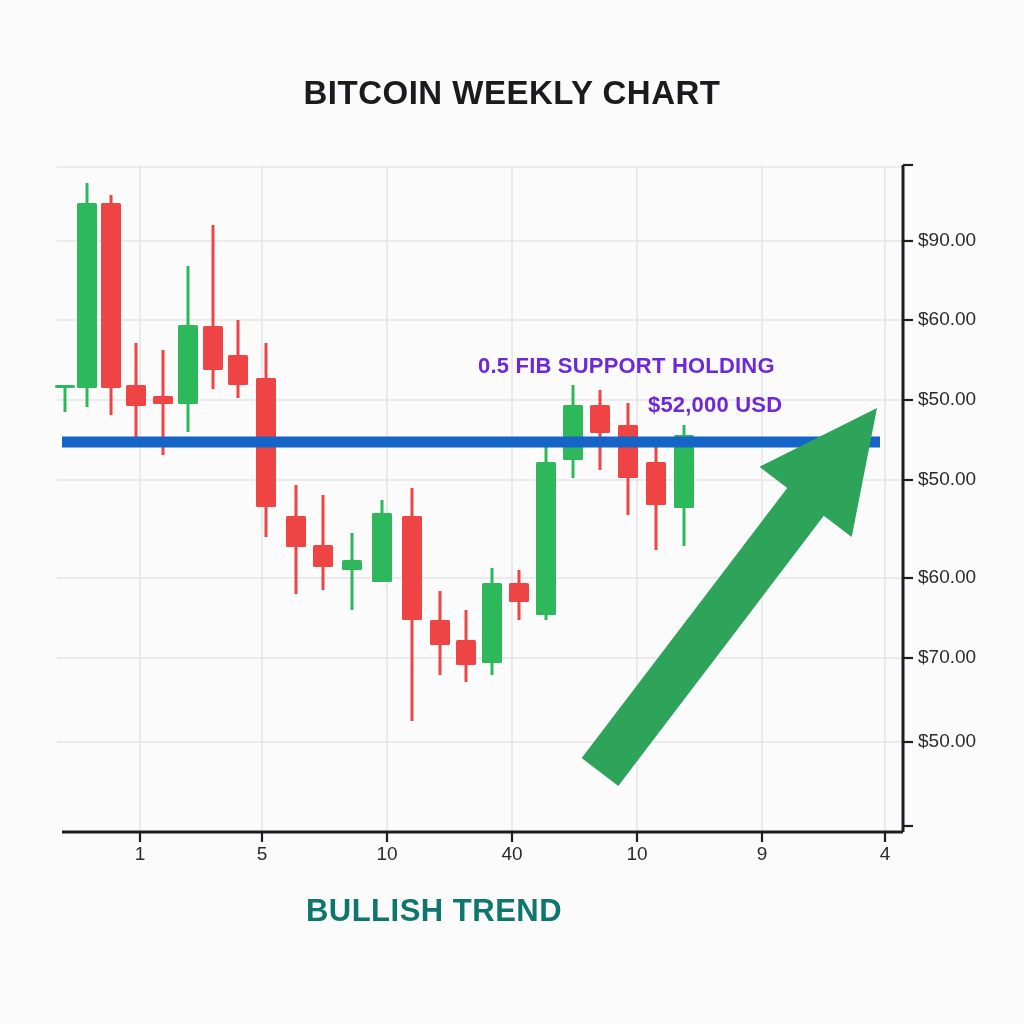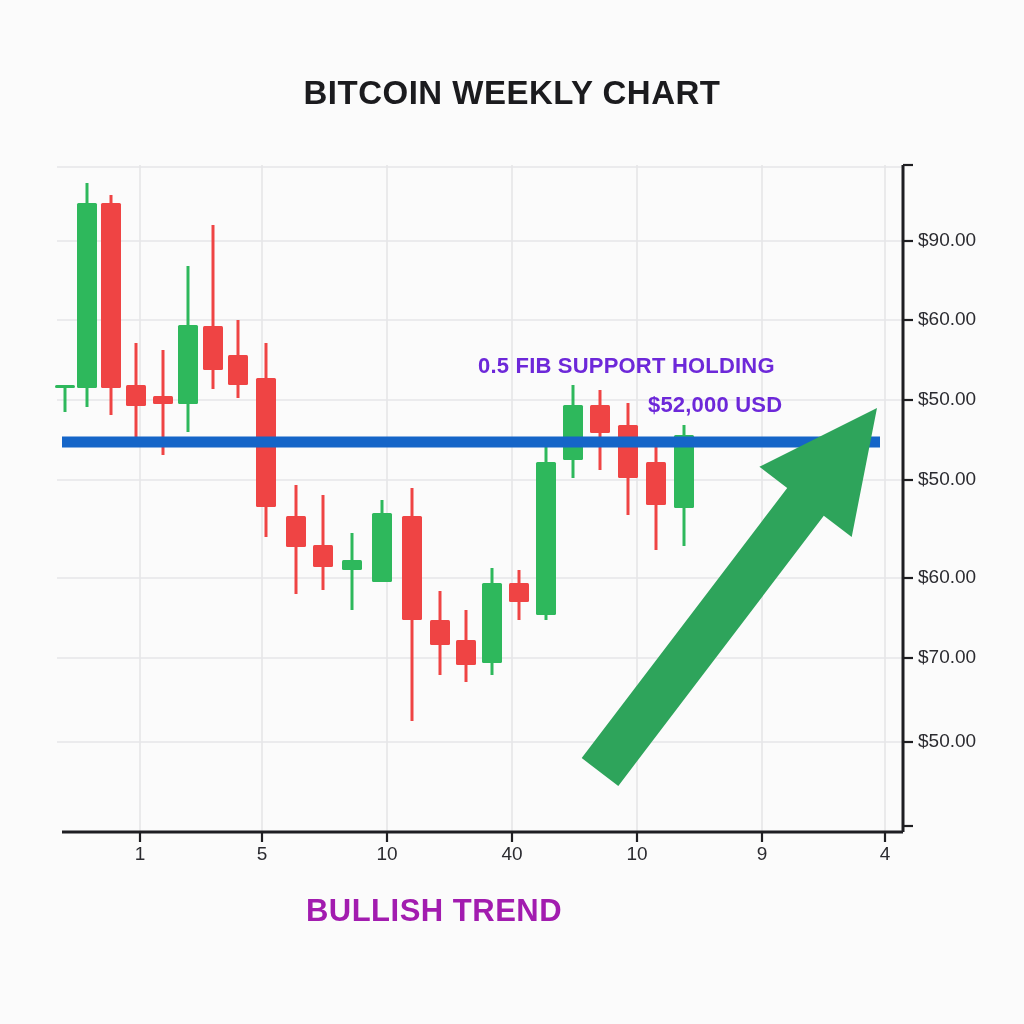--- a/index.html
+++ b/index.html
@@ -28,21 +28,21 @@
   }
   #chart-caption {
     position: absolute;
     top: 893px;
     left: 0;
     width: 868px;
     text-align: center;
     font-size: 31px;
     font-weight: 700;
     letter-spacing: 0.5px;
-    color: #a21caf;
+    color: #0f766e;
   }
   #plot-svg {
     position: absolute;
     top: 0;
     left: 0;
   }
   .ytick-label {
     position: absolute;
     font-size: 19px;
     font-weight: 500;

